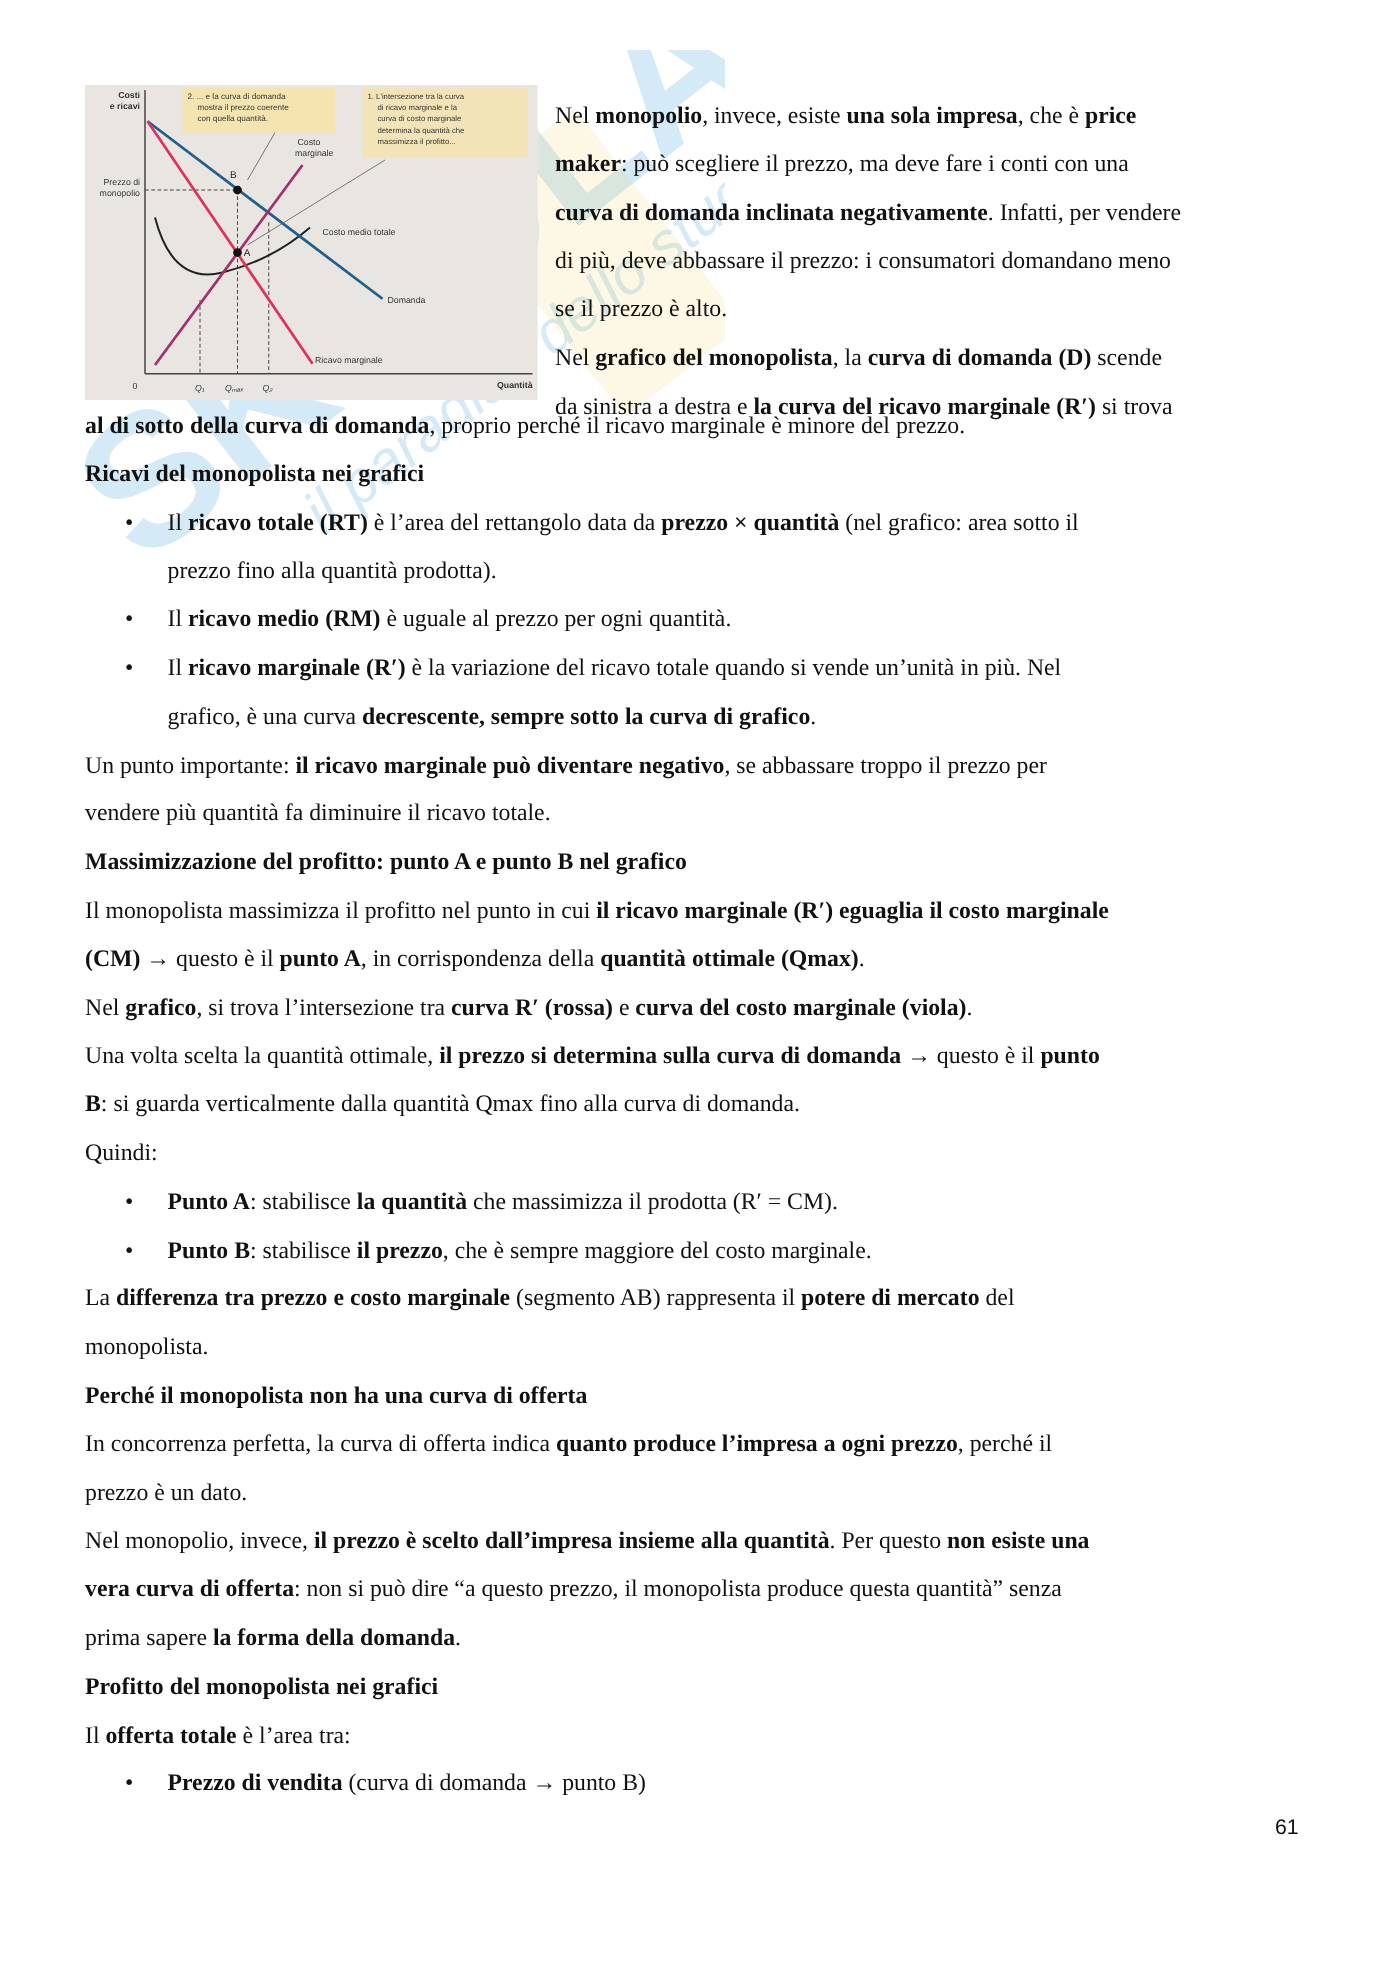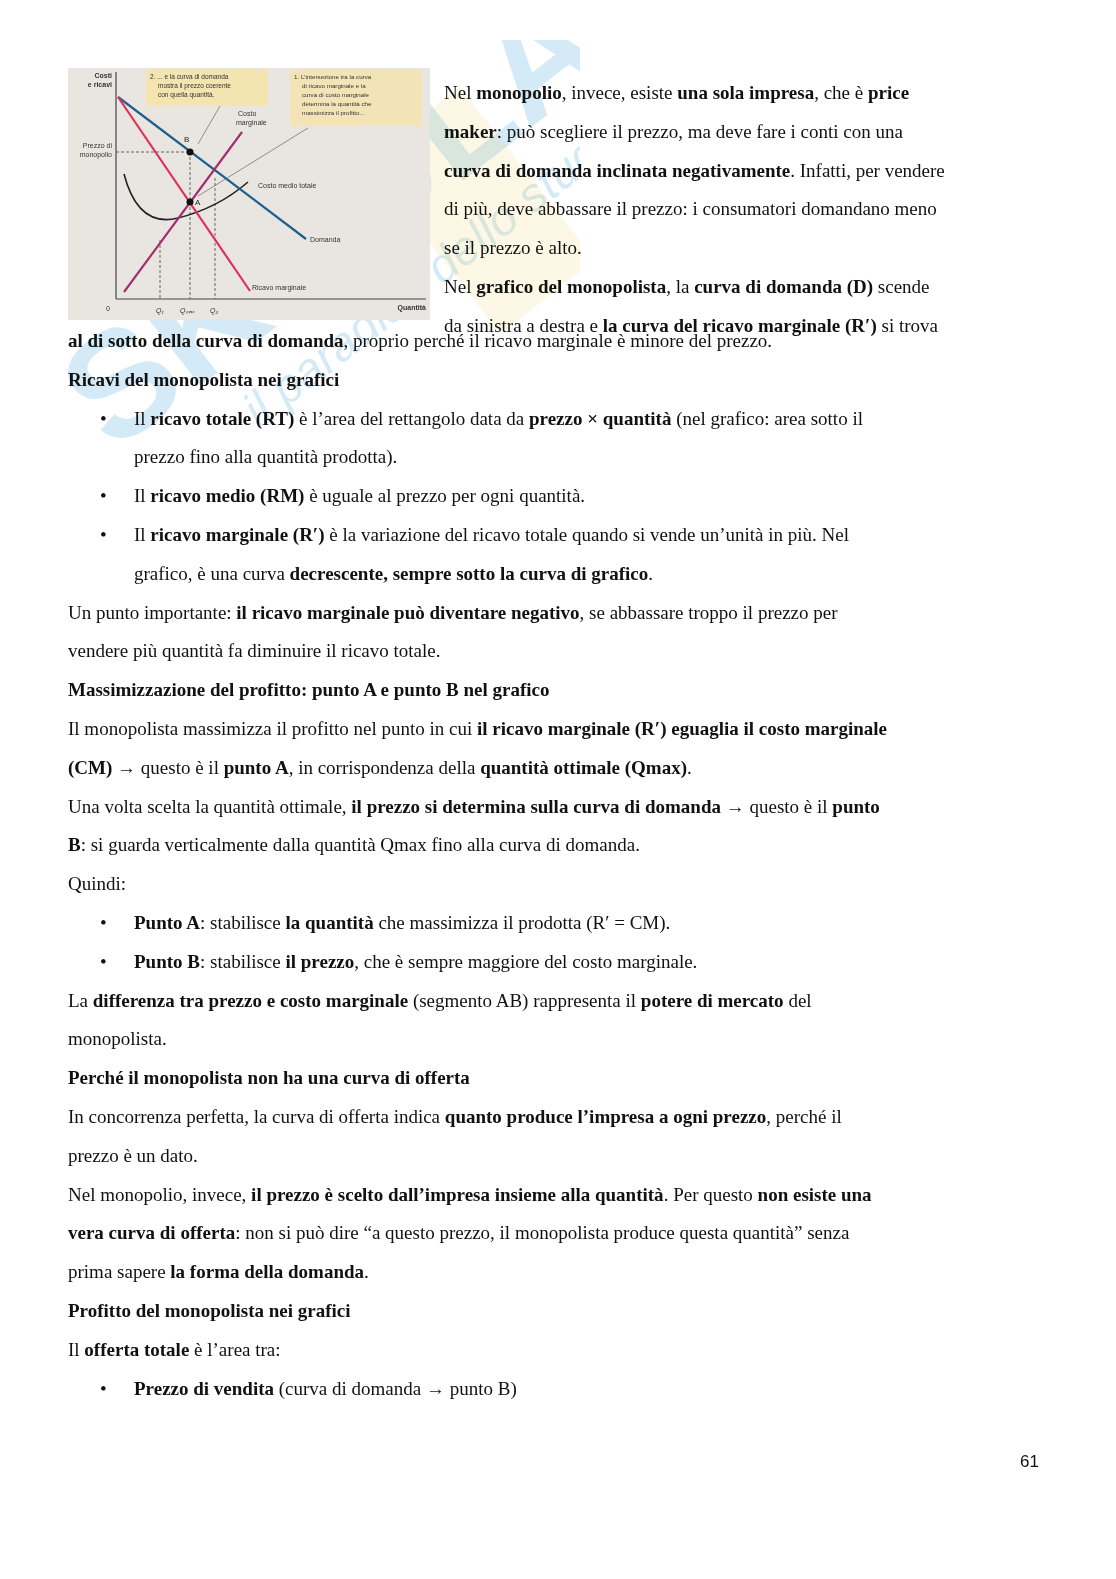--- a/index.html
+++ b/index.html
@@ -111,20 +111,21 @@
       <li><span class="dot">•</span><span>Il </span><b>ricavo medio (RM)</b><span> è uguale al prezzo per ogni quantità.</span></li>
       <li><span class="dot">•</span><span>Il </span><b>ricavo marginale (R′)</b><span> è la variazione del ricavo totale quando si vende un’unità in più. Nel</span><br><span>grafico, è una curva </span><b>decrescente</b><b>, </b><b>sempre sotto la curva di grafico</b><span>.</span></li>
     </ul>
 
     <div class="line"><span>Un punto importante: </span><b>il ricavo marginale può diventare negativo</b><span>, se abbassare troppo il prezzo per</span></div>
     <div class="line">vendere più quantità fa diminuire il ricavo totale.</div>
 
     <div class="heading">Massimizzazione del profitto: punto A e punto B nel grafico</div>
     <div class="line"><span>Il monopolista massimizza il profitto nel punto in cui </span><b>il ricavo marginale (R′) eguaglia il costo marginale</b></div>
     <div class="line"><b>(CM)</b><span> → questo è il </span><b>punto A</b><span>, in corrispondenza della </span><b>quantità ottimale (Qmax)</b><span>.</span></div>
+    <div class="line"><span>Nel </span><b>grafico</b><span>, si trova l’intersezione tra </span><b>curva R′ (rossa)</b><span> e </span><b>curva del costo marginale (viola)</b><span>.</span></div>
     <div class="line"><span>Una volta scelta la quantità ottimale, </span><b>il prezzo si determina sulla curva di domanda</b><span> → questo è il </span><b>punto</b></div>
     <div class="line"><b>B</b><span>: si guarda verticalmente dalla quantità Qmax fino alla curva di domanda.</span></div>
     <div class="line">Quindi:</div>
     <ul class="bullets">
       <li><span class="dot">•</span><b>Punto A</b><span>: stabilisce </span><b>la quantità</b><span> che massimizza il prodotta (R′ = CM).</span></li>
       <li><span class="dot">•</span><b>Punto B</b><span>: stabilisce </span><b>il prezzo</b><span>, che è sempre maggiore del costo marginale.</span></li>
     </ul>
     <div class="line"><span>La </span><b>differenza tra prezzo e costo marginale</b><span> (segmento AB) rappresenta il </span><b>potere di mercato</b><span> del</span></div>
     <div class="line">monopolista.</div>
 

